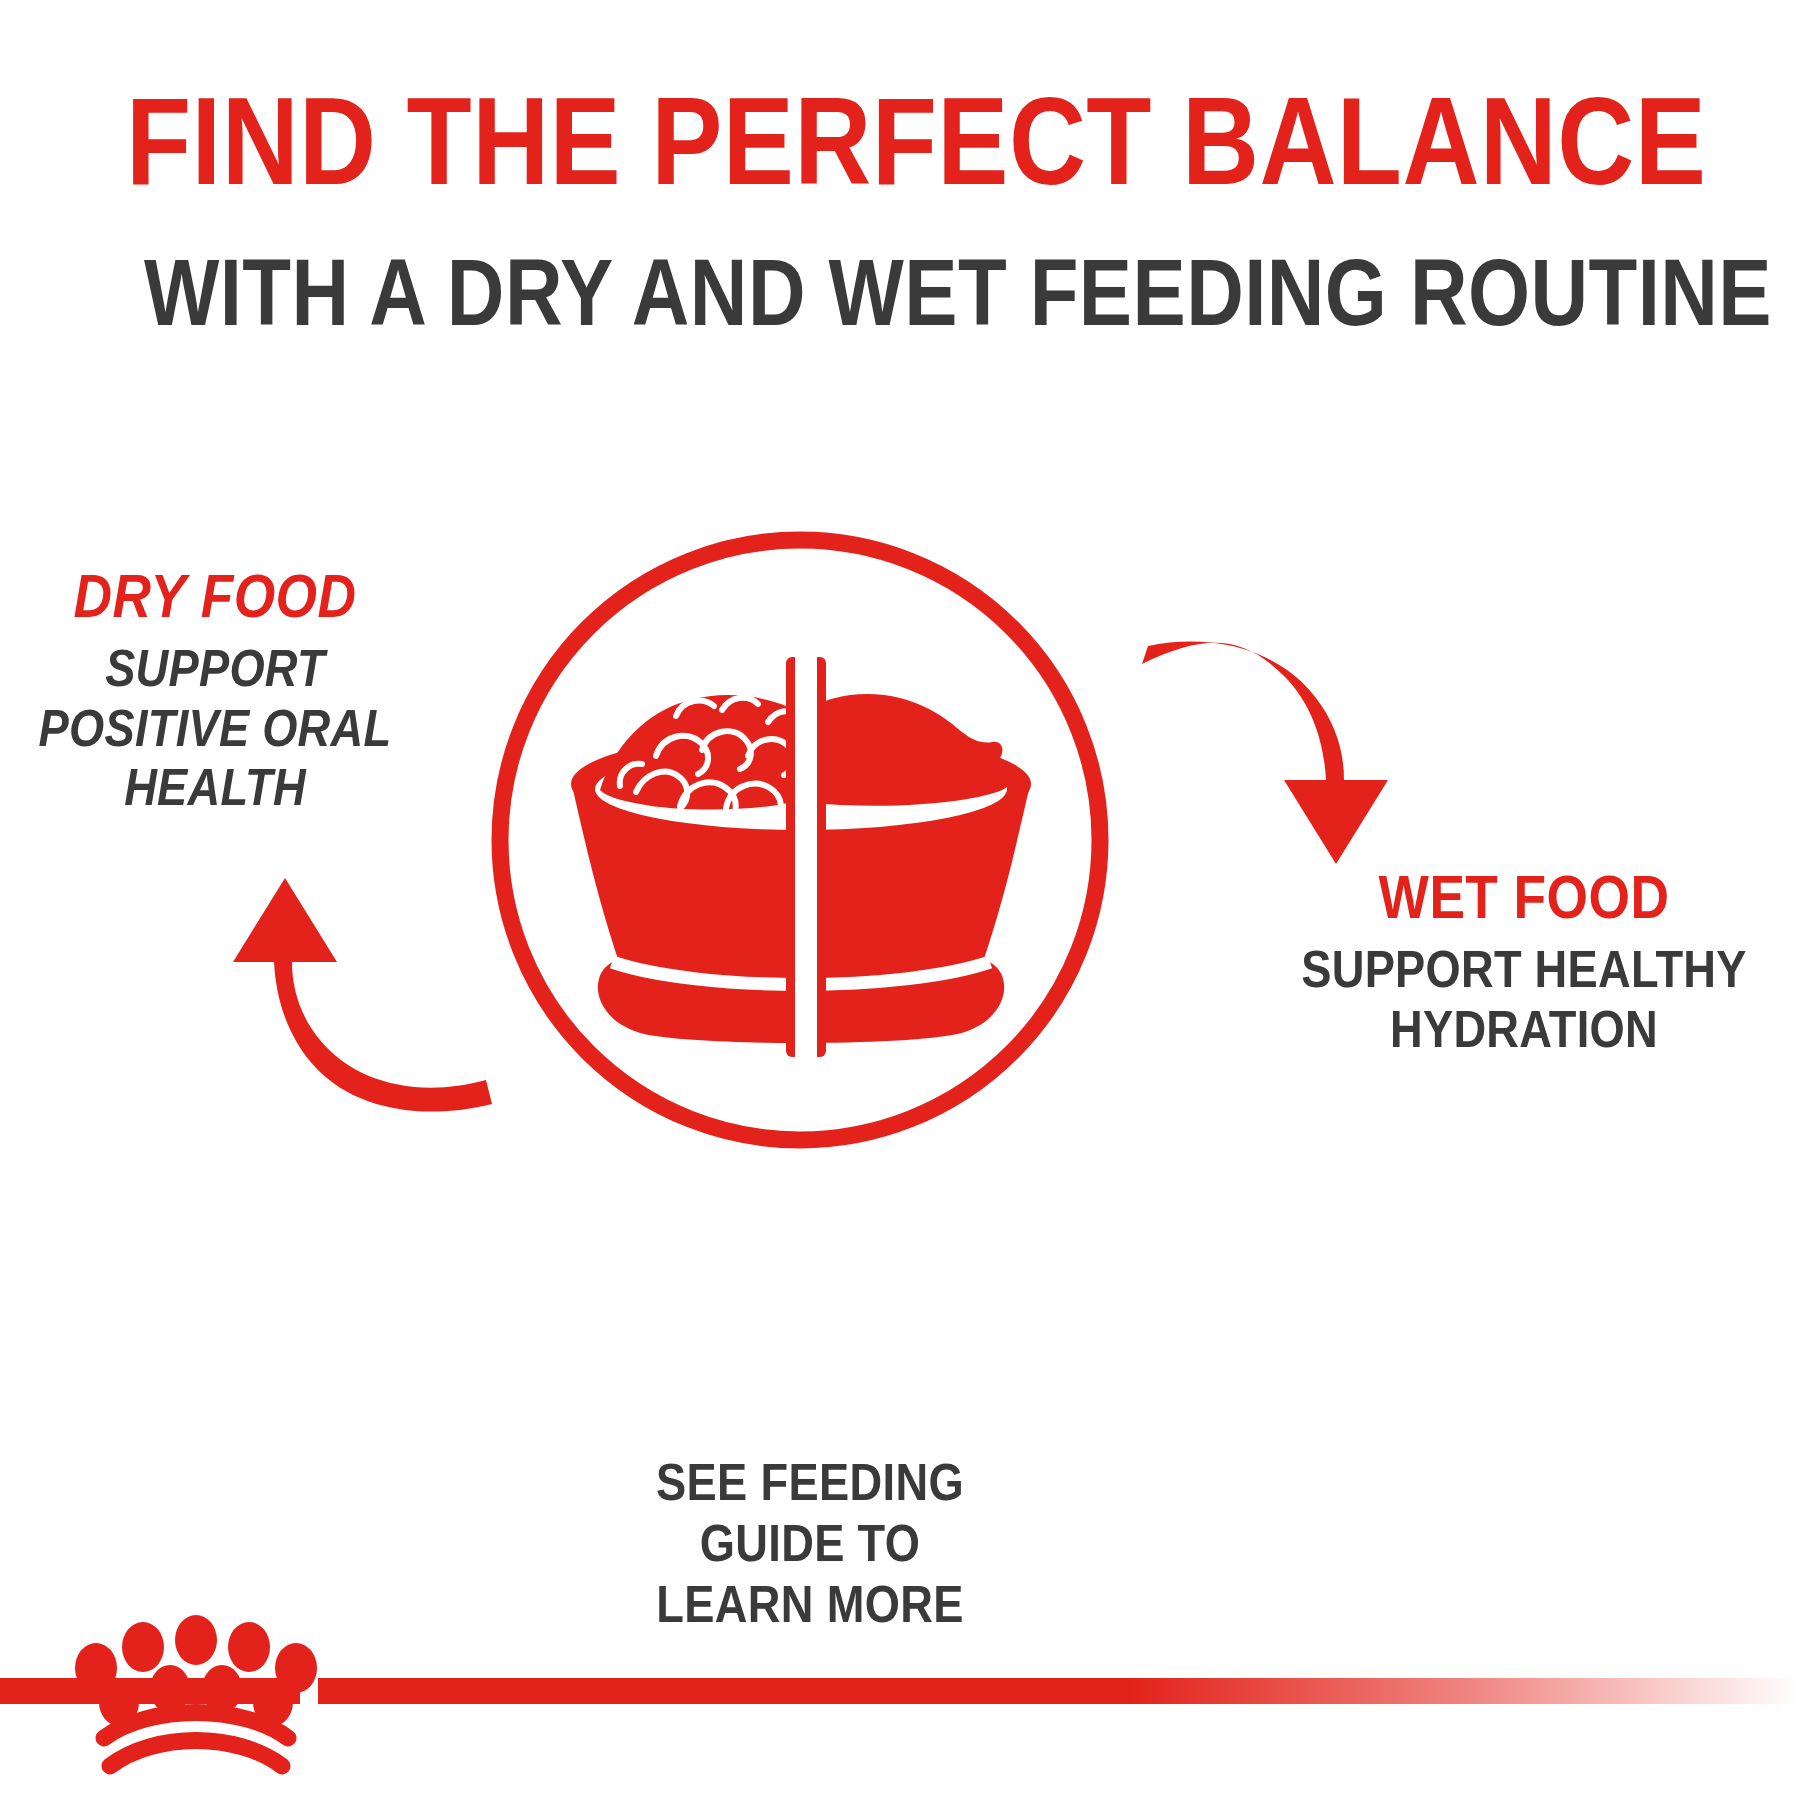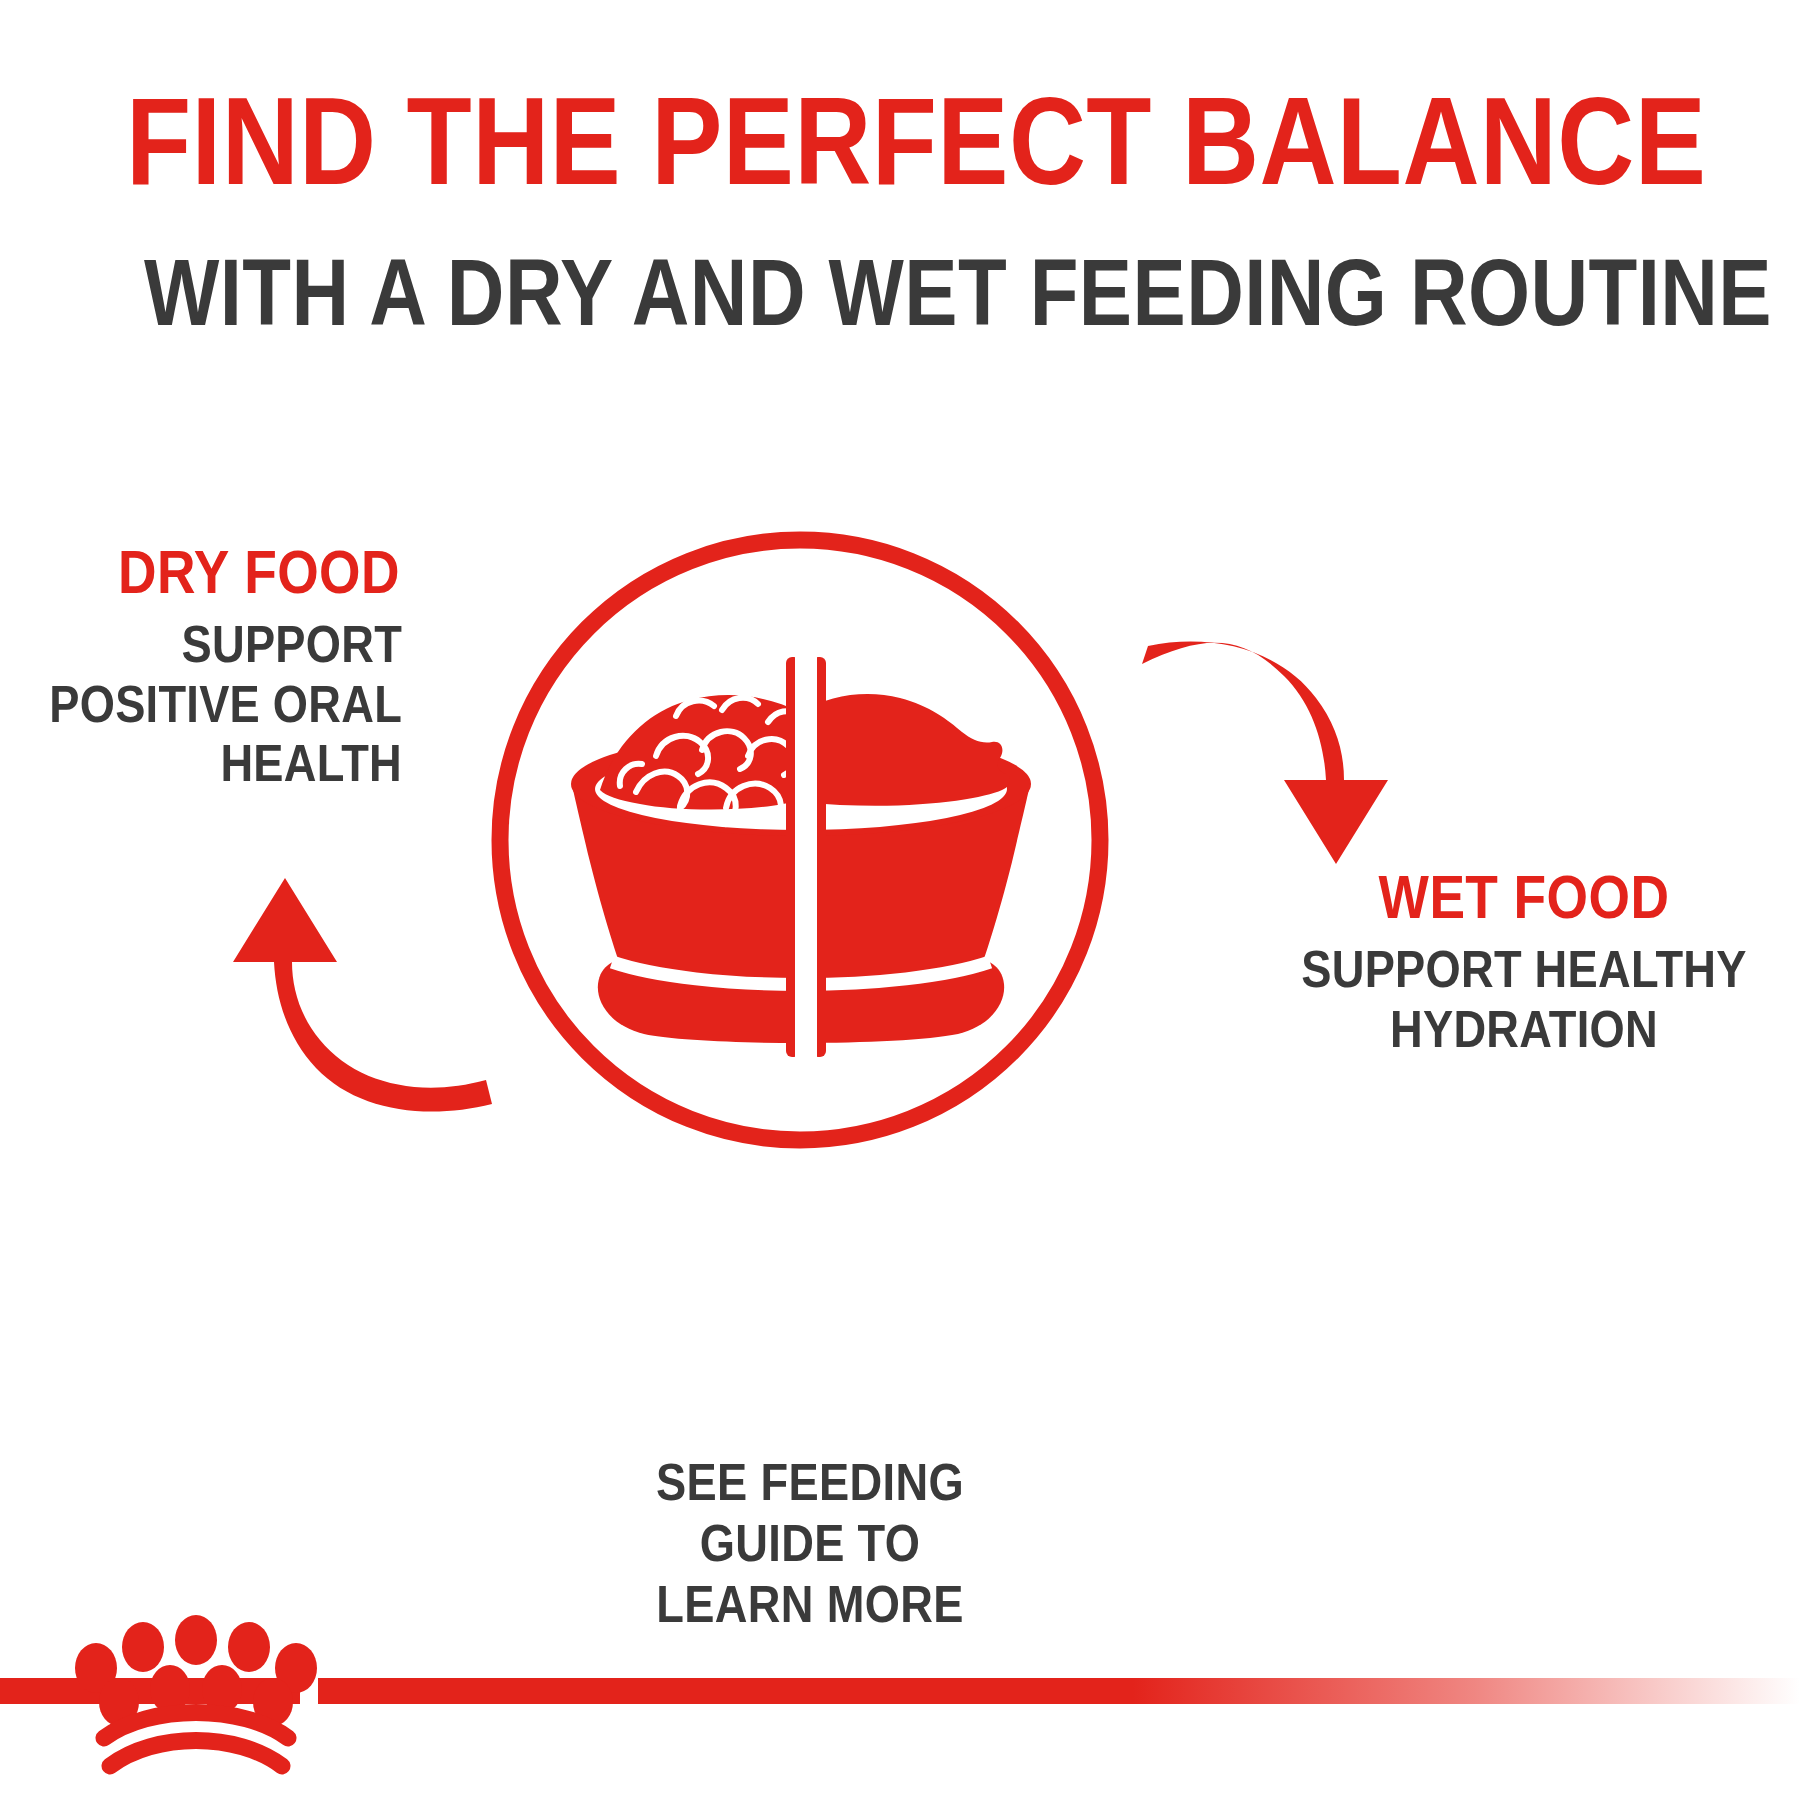--- a/index.html
+++ b/index.html
@@ -73,23 +73,24 @@
     font-weight: 700;
     font-size: 52px;
     line-height: 1.14;
     letter-spacing: 0.3px;
     margin-top: 12px;
     transform: scaleX(0.87);
   }
 
   #callout-dry {
     left: 0px;
-    top: 540px;
+    top: 564px;
     width: 430px;
-    text-align: right;
+    text-align: center;
+    font-style: italic;
   }
   #callout-dry .label { transform-origin: 50% 50%; }
   #callout-dry .desc  { transform-origin: 50% 50%; }
 
   #callout-wet {
     left: 1204px;
     top: 865px;
     width: 640px;
     text-align: center;
   }

